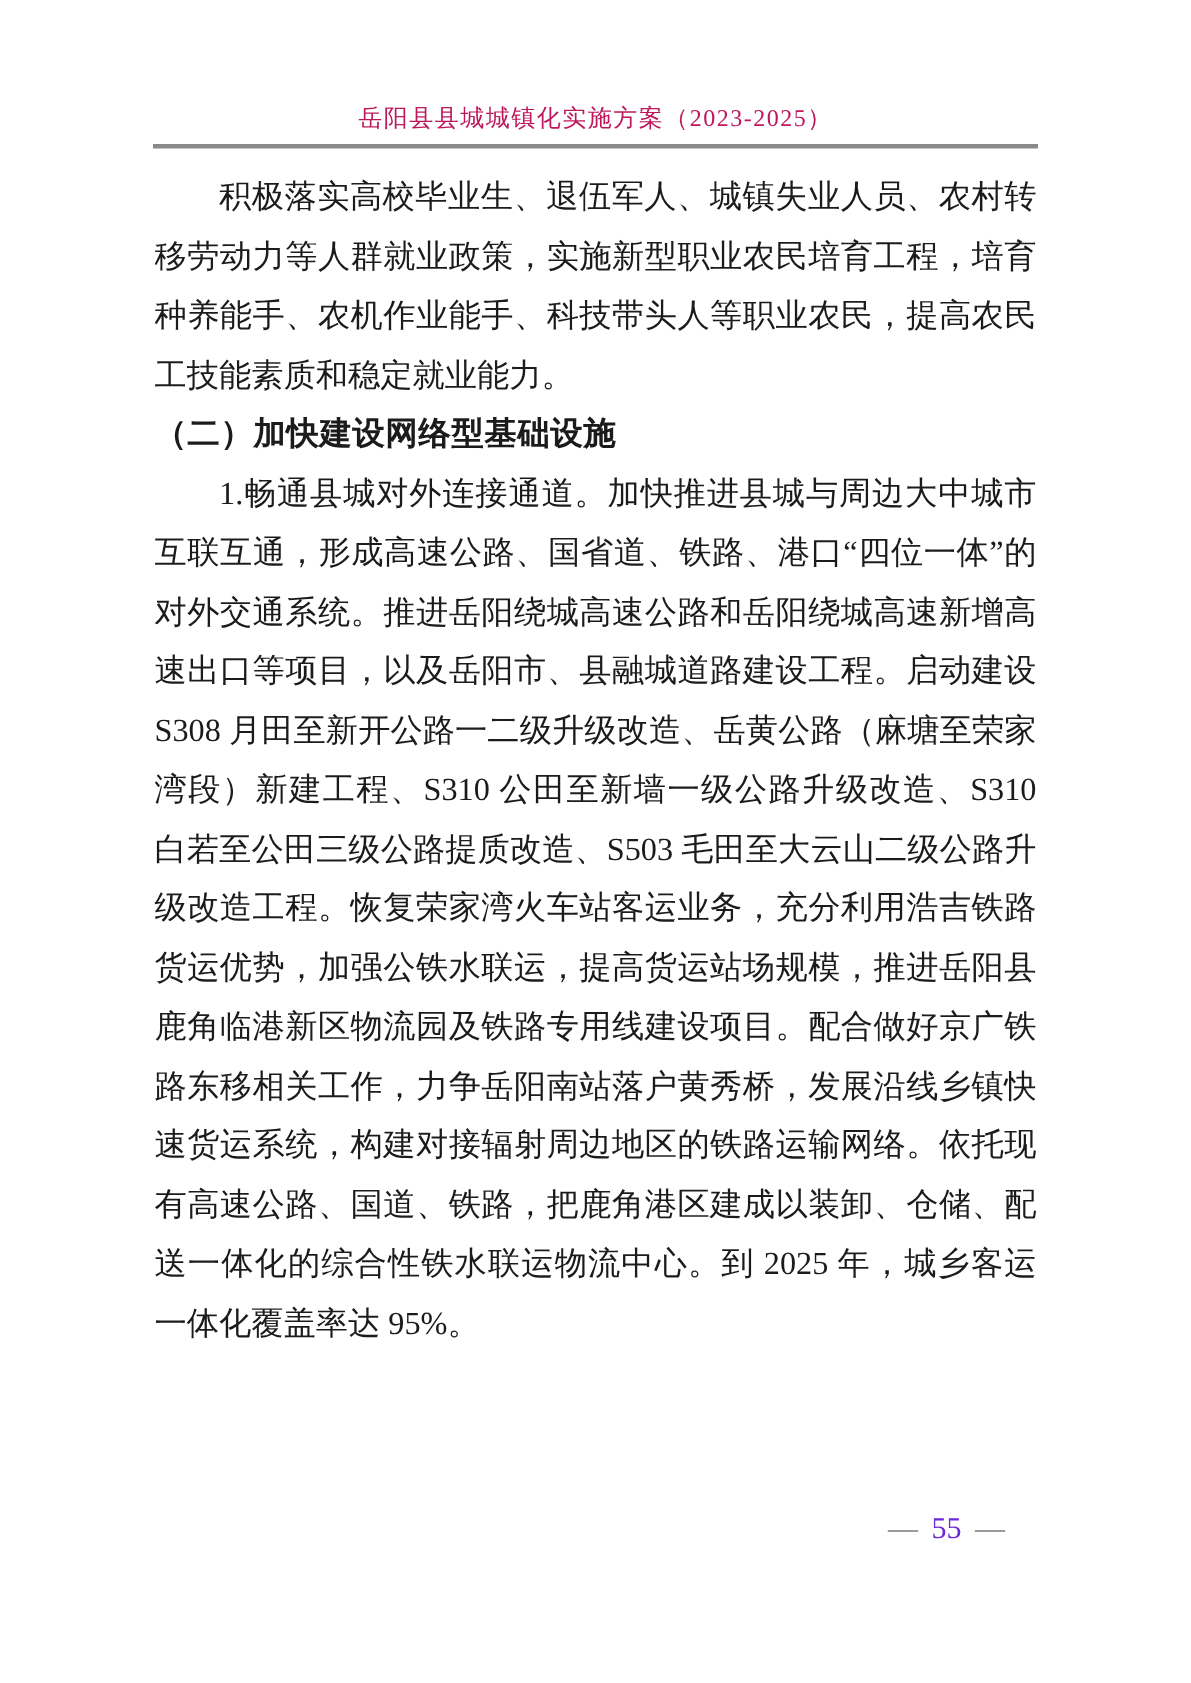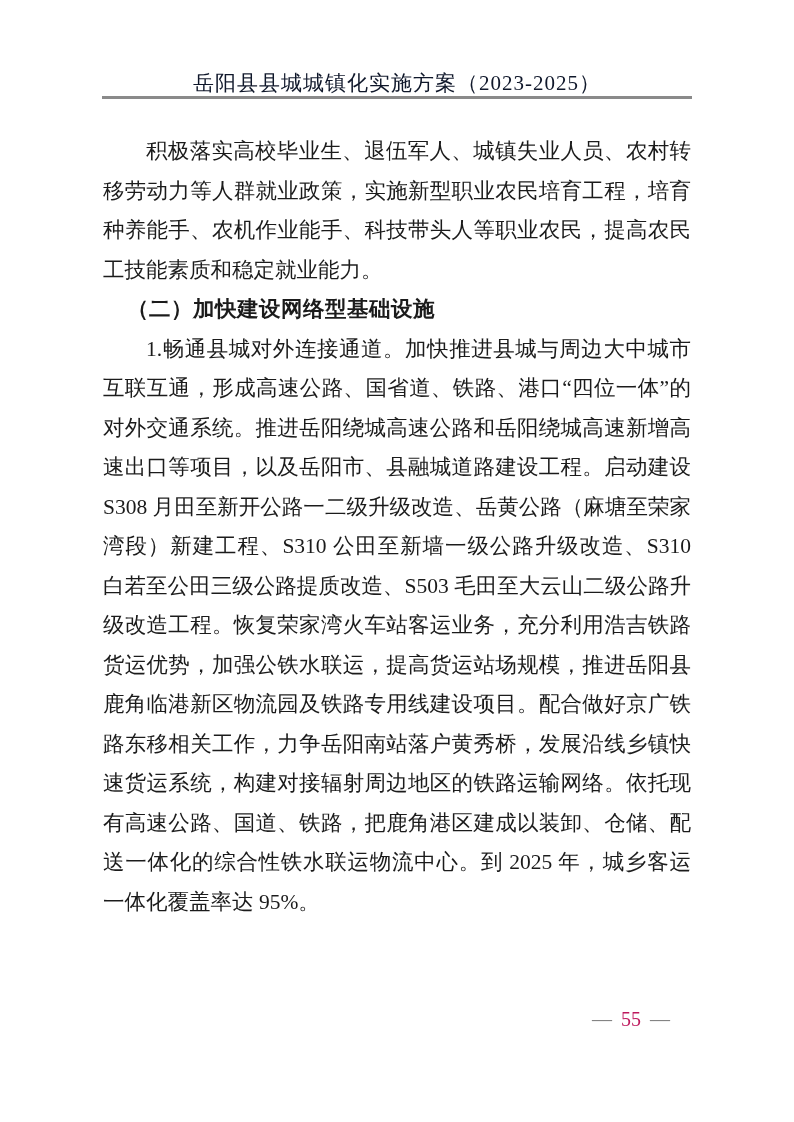--- a/index.html
+++ b/index.html
@@ -14,72 +14,71 @@
     background: #ffffff;
     overflow: hidden;
     font-family: "Liberation Serif", "DejaVu Serif", serif;
   }
   .header-title {
     position: absolute;
     top: 69px;
     left: 103px;
     width: 588px;
     text-align: center;
-    font-size: 21px;
+    font-size: 16px;
     letter-spacing: 1px;
-    color: #0f172a;
+    color: #be185d;
     white-space: nowrap;
   }
   .header-rule {
     position: absolute;
     top: 96px;
     left: 102px;
     width: 590px;
     height: 3px;
     background: #8a8a8a;
   }
   .content {
     position: absolute;
-    top: 132px;
+    top: 112px;
     left: 103px;
     width: 588px;
     font-size: 21.5px;
     line-height: 39.5px;
     color: #1b1b1b;
     text-align: justify;
     text-justify: inter-ideograph;
   }
   .para {
     margin: 0;
     padding: 0;
   }
   .indent {
     text-indent: 2em;
   }
   .heading {
     font-weight: bold;
     text-indent: 0;
     letter-spacing: 0.5px;
-    margin-left: 24px;
   }
   .lead {
     font-weight: normal;
   }
   .footer {
     position: absolute;
     top: 1008px;
     right: 124px;
     font-size: 20px;
     white-space: nowrap;
   }
   .footer .dash {
     color: #7d7d7d;
   }
   .footer .num {
-    color: #be185d;
+    color: #6d28d9;
     margin: 16px 9px;
   }
 </style>
 </head>
 <body>
 
 <div class="page">
 
   <div class="header-title">岳阳县县城城镇化实施方案（2023-2025）</div>
 

